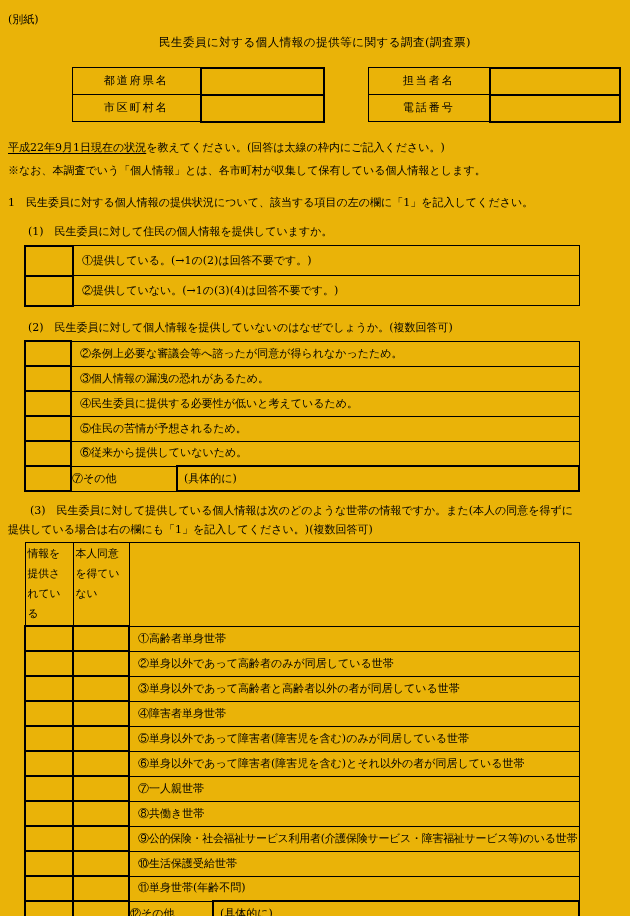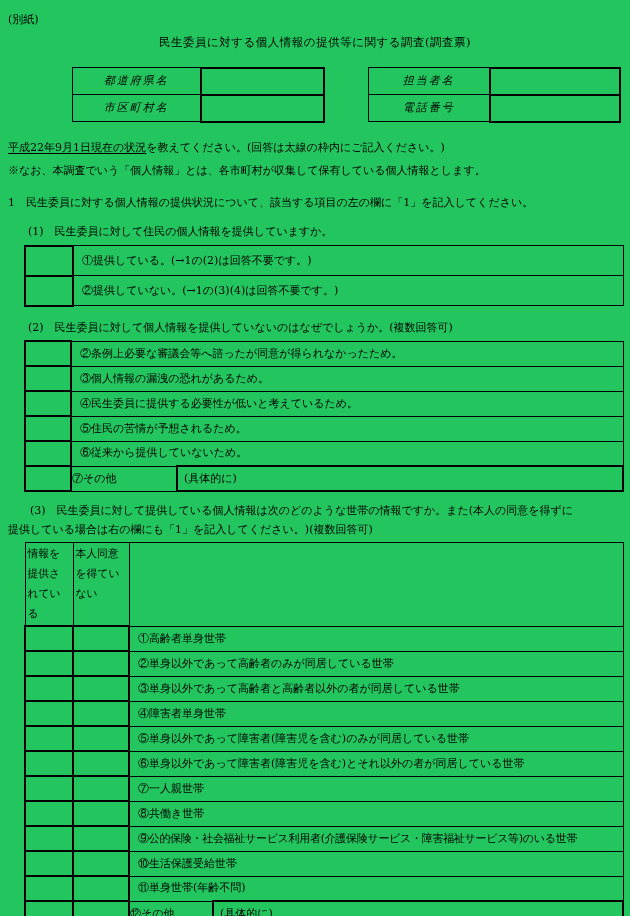--- a/index.html
+++ b/index.html
@@ -1,49 +1,49 @@
 <!DOCTYPE html>
 <html lang="ja"><head>
 <meta charset="utf-8">
 <style>
   * { box-sizing: border-box; }
   html, body { margin: 0; padding: 0; background: #fff; }
   .page {
     position: relative;
     width: 630px; height: 916px;
-    background: #22c55e; color: #000;
+    background: #eab308; color: #000;
     font-family: "DejaVu Serif", "Liberation Serif", serif;
     font-size: 11px; line-height: 1.5;
     padding: 12px 8px 0 8px;
     overflow: hidden;
   }
   .corner { font-size: 11px; }
   .title { text-align: center; font-size: 11.5px; margin-top: 5px; letter-spacing: 0.5px; }
 
   table { border-collapse: collapse; table-layout: fixed; }
   td { padding: 0; vertical-align: middle; font-size: 11px; }
 
   
   .contact-wrap { display: flex; margin: 16px 0 0 64px; }
-  .contact td { border: 1px solid #000; height: 27px; font-style: italic; }
+  .contact td { border: 1px solid #000; height: 27px; }
   .contact .lbl { text-align: center; letter-spacing: 2px; }
   .contact td.fill { border: 2px solid #000; }
   .contact-right { margin-left: 43px; }
 
   
   .intro { margin-top: 13px; }
   .intro p { margin: 0; line-height: 23px; }
   .u { text-decoration: underline; text-underline-offset: 2px; }
 
   .sec-head { margin-top: 13px; }
   .q-label { margin: 13px 0 4px 20px; }
   .q3-label { margin: 9px 0 3px 0; width: 572px; text-indent: 22px; line-height: 19px; }
 
   
-  .q-table { margin-left: 16px; width: 600px; }
+  .q-table { margin-left: 16px; width: 556px; }
   .q-table td { border: 1px solid #000; }
   .q-table td.box { border: 2px solid #000; }
   .item-cell { padding-left: 8px; white-space: nowrap; overflow: hidden; }
   .other-cell { }
   .detail-cell { border: 2px solid #000 !important; padding-left: 6px; white-space: nowrap; }
 
   .q1 td { height: 30px; }
   .q2 td { height: 25px; }
   .q3 tbody td { height: 25px; }
   .q3 thead td { height: 34px; font-size: 10.8px; line-height: 20px; padding: 1px 2px; vertical-align: top; word-break: break-all; }

